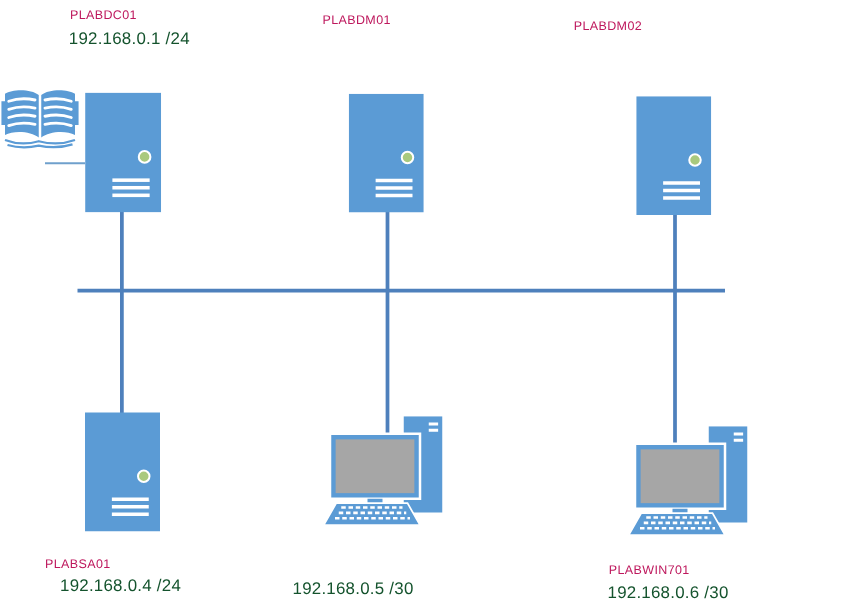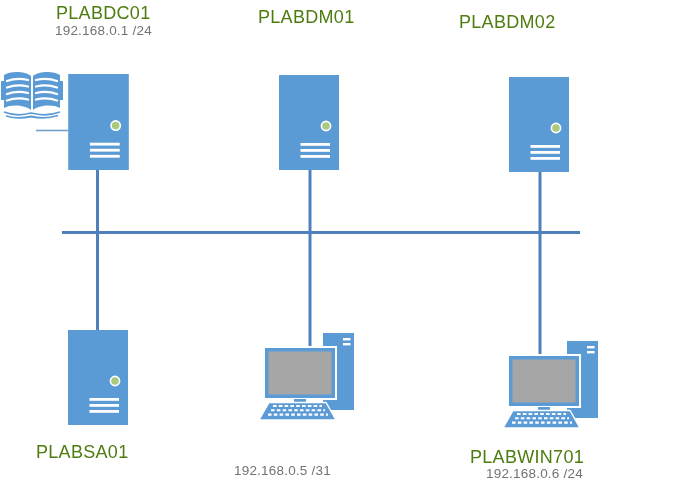--- a/index.html
+++ b/index.html
@@ -6,22 +6,22 @@
   .canvas{
     position:relative;
     width:678px;height:486px;
     background:#fff;
     font-family:"Liberation Sans", sans-serif;
     overflow:hidden;
   }
   .wires{position:absolute;left:0;top:0;}
   .node-icon{position:absolute;display:block;}
   .label{position:absolute;white-space:nowrap;line-height:16px;}
-  .label.name{color:#4d7c0f;font-size:18px;letter-spacing:.3px;}
-  .label.ip{color:#737373;font-size:13.5px;letter-spacing:.2px;}
+  .label.name{color:#be185d;font-size:10px;letter-spacing:.3px;}
+  .label.ip{color:#14532d;font-size:13.5px;letter-spacing:.2px;}
   .defs{position:absolute;width:0;height:0;overflow:hidden;}
 </style>
 </head>
 <body>
 
 <svg class="defs" aria-hidden="true">
   <defs>
     <symbol id="sym-server" viewBox="0 0 60 95">
       <rect x="0" y="0" width="60" height="95" fill="#5B9BD5"></rect>
       <circle cx="47" cy="51" r="4.6" fill="#A9C97E" stroke="#fff" stroke-width="1.6"></circle>
@@ -104,25 +104,26 @@
 
   <div class="label name" style="left:459px;top:14px">PLABDM02</div>
   <svg class="node-icon" style="left:509px;top:77px" width="60" height="95">
       <use href="#sym-server"></use>
     </svg>
 
   <svg class="node-icon" style="left:68px;top:329px" width="60" height="97">
       <use href="#sym-server"></use>
     </svg>
   <div class="label name" style="left:36px;top:444px">PLABSA01</div>
+  <div class="label ip" style="left:48px;top:461px">192.168.0.4 /24</div>
 
   <svg class="node-icon" style="left:259px;top:333px" width="95" height="87">
       <use href="#sym-workstation"></use>
     </svg>
-  <div class="label ip" style="left:234px;top:463px">192.168.0.5 /31</div>
+  <div class="label ip" style="left:234px;top:463px">192.168.0.5 /30</div>
 
   <svg class="node-icon" style="left:503px;top:341px" width="95" height="87">
       <use href="#sym-workstation"></use>
     </svg>
-  <div class="label name" style="left:470px;top:449px">PLABWIN701</div>
-  <div class="label ip" style="left:486px;top:466px">192.168.0.6 /24</div>
+  <div class="label name" style="left:487px;top:449px">PLABWIN701</div>
+  <div class="label ip" style="left:486px;top:466px">192.168.0.6 /30</div>
 
 </div>
 
 </body></html>

